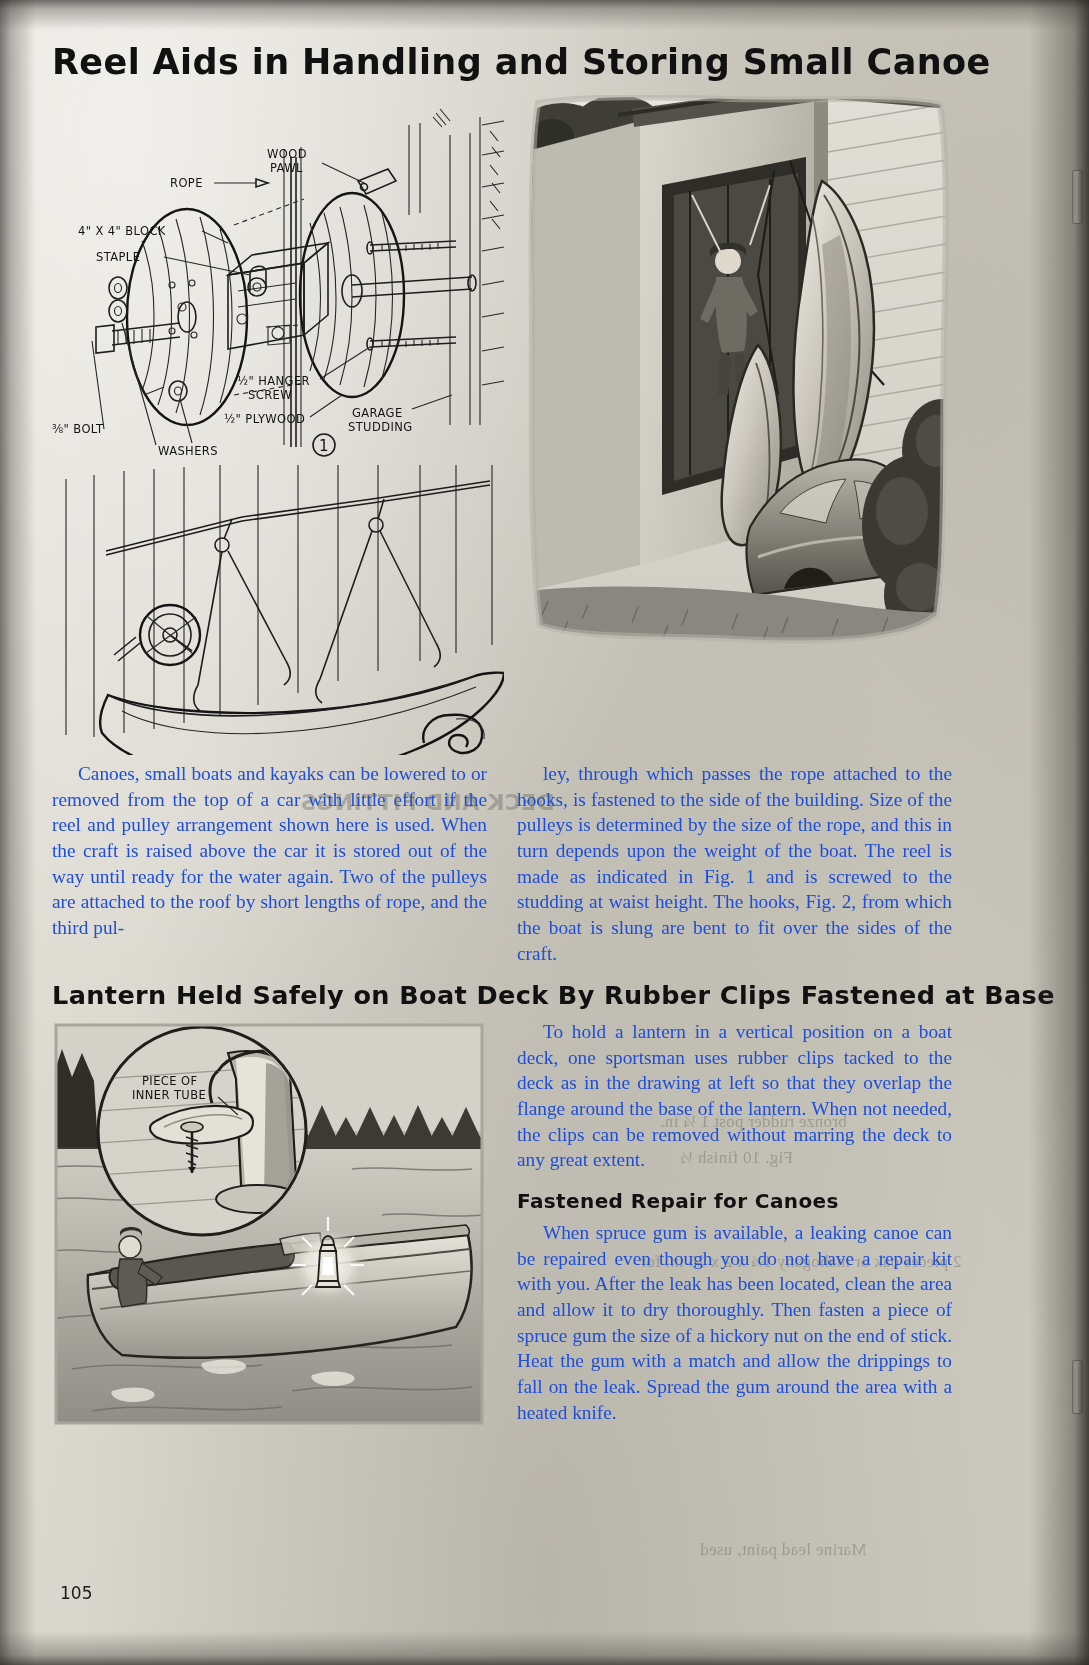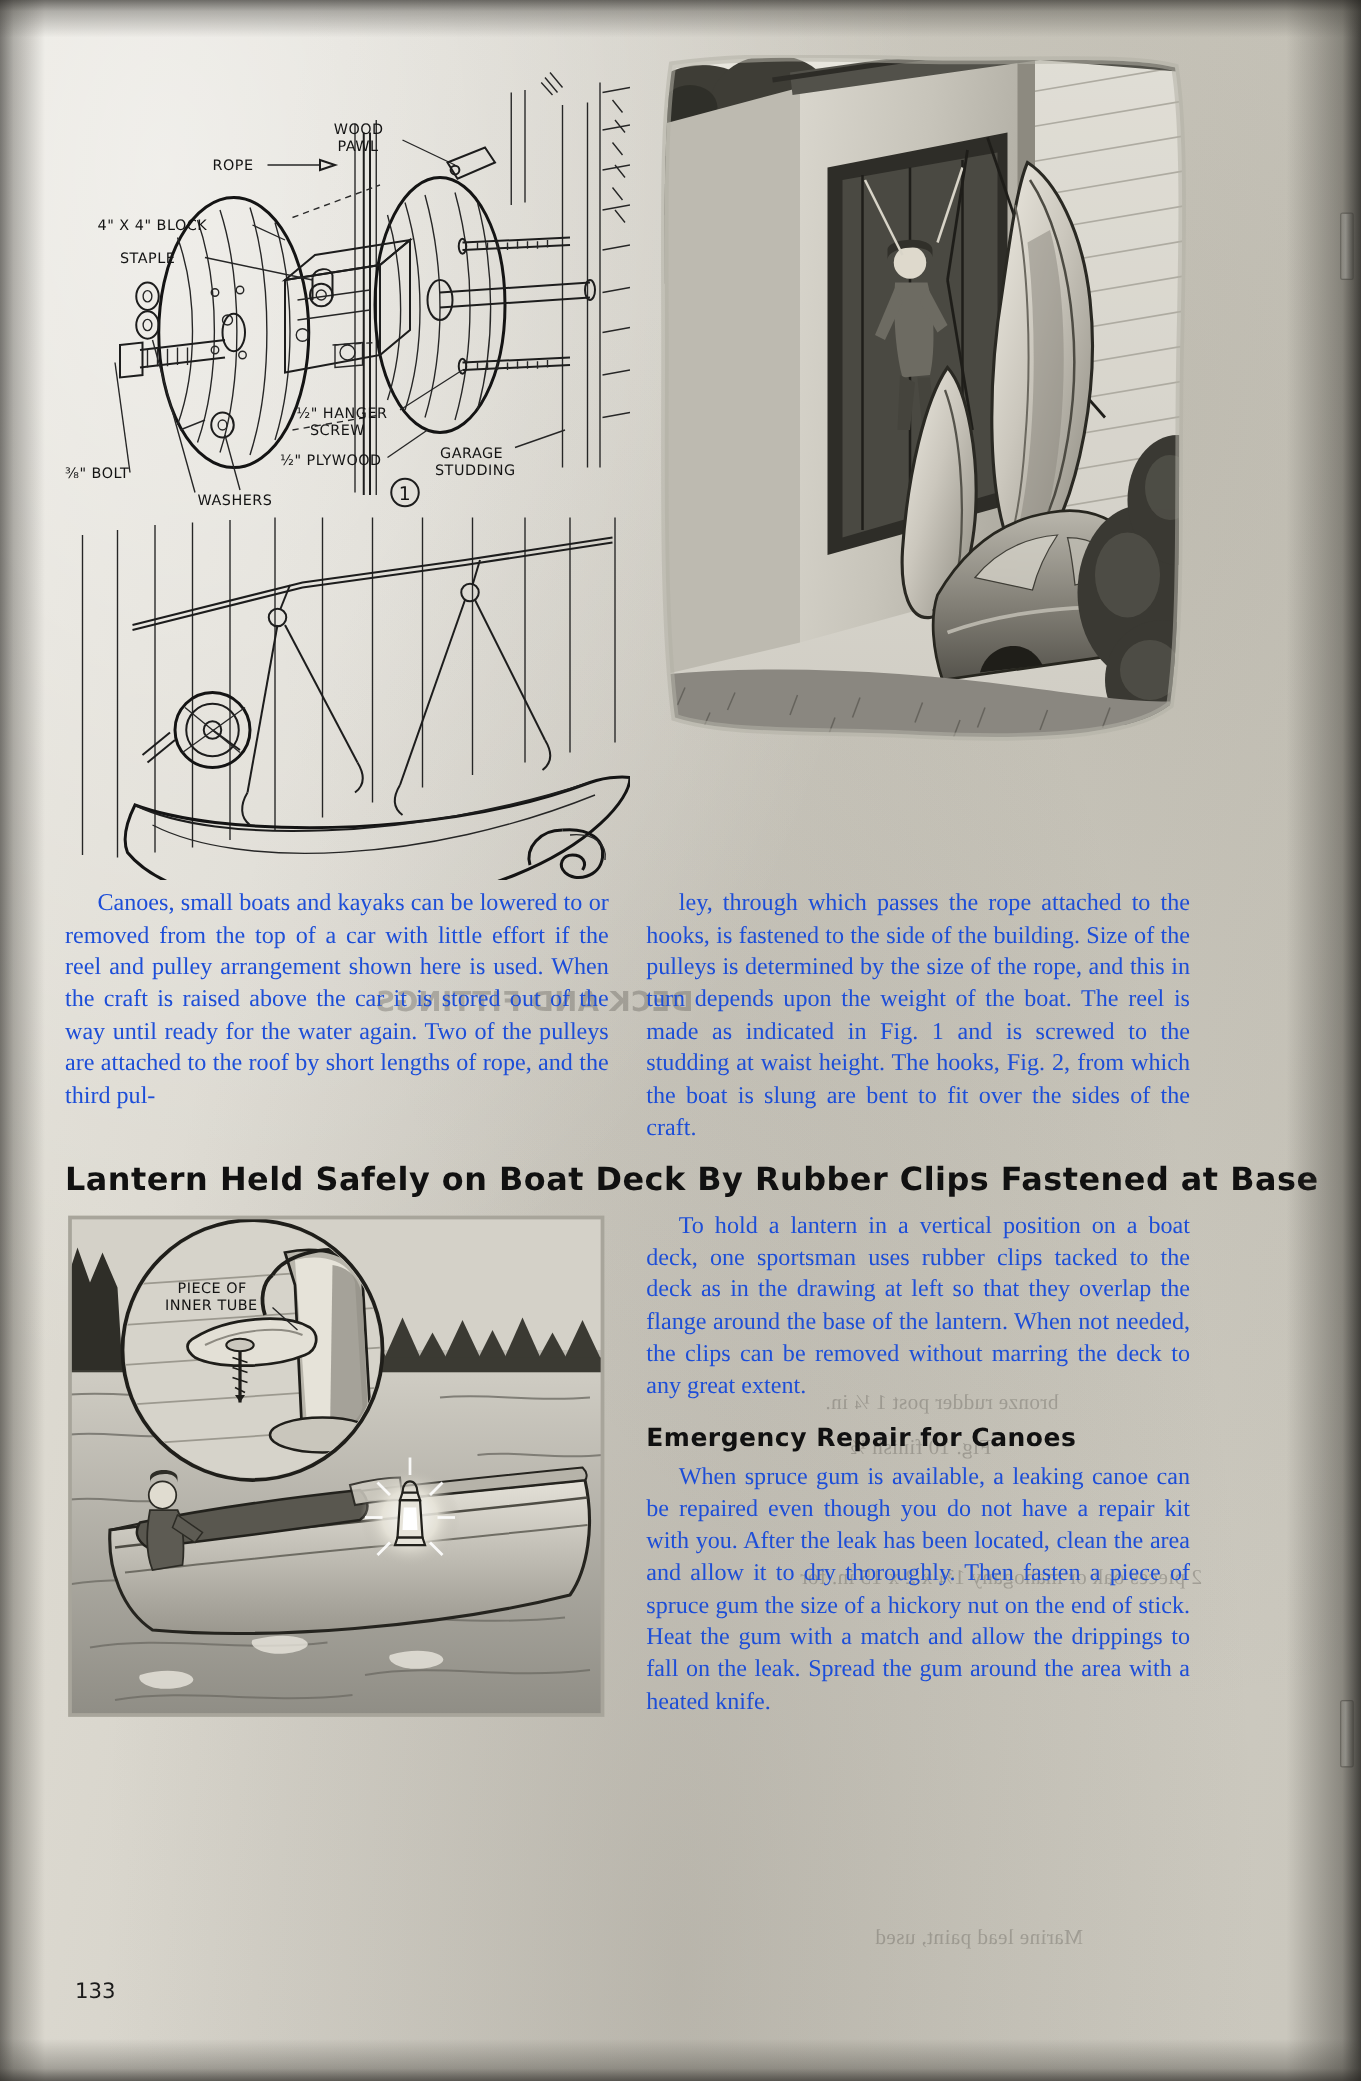--- a/index.html
+++ b/index.html
@@ -192,20 +192,21 @@
   <div class="bleed bold" style="left:712px; top:182px;">LUMBER</div>
   <div class="bleed bold" style="left:708px; top:392px;">LUMBER</div>
   <div class="bleed" style="left:640px; top:1252px;">2 pieces oak or mahogany 1¾ x 2 x 15 in. for</div>
   <div class="bleed" style="left:660px; top:1112px;">bronze rudder post 1 ¼ in.</div>
   <div class="bleed" style="left:680px; top:1148px;">Fig. 10 finish ½</div>
   <div class="bleed bold" style="left:300px; top:790px; font-size:22px;">DECK AND FITTINGS</div>
   <div class="bleed" style="left:700px; top:1540px;">Marine lead paint, used</div>
 
   <div class="content">
 
+    <h1 class="headline" id="main-headline">Reel Aids in Handling and Storing Small Canoe</h1>
 
     <div class="figures-top">
 
       <div class="fig-reel">
         <svg width="452" height="660" viewBox="0 0 452 660">
 
           <g>
 
             <path class="ln-thin" d="M232 55 L232 350"></path>
             <path class="ln-thin" d="M249 52 L249 352"></path>
@@ -722,28 +723,28 @@
                 <path class="ln-thin" d="M166 78 L186 96"></path>
               </g>
             </g>
             <rect x="4" y="6" width="426" height="398" fill="none" stroke="#a8a59b" stroke-width="3"></rect>
           </svg>
         </div>
 
       </div>
       <div class="col">
         <p class="body">To hold a lantern in a vertical position on a boat deck, one sportsman uses rubber clips tacked to the deck as in the drawing at left so that they overlap the flange around the base of the lantern. When not needed, the clips can be removed without marring the deck to any great extent.</p>
-        <h3 id="sub-headline" class="headline">Emergency Repair for Canoes</h3>
+        <h3 id="sub-headline" class="headline">Fastened Repair for Canoes</h3>
         <p class="body">When spruce gum is available, a leaking canoe can be repaired even though you do not have a repair kit with you. After the leak has been located, clean the area and allow it to dry thoroughly. Then fasten a piece of spruce gum the size of a hickory nut on the end of stick. Heat the gum with a match and allow the drippings to fall on the leak. Spread the gum around the area with a heated knife.</p>
       </div>
     </div>
 
   </div>
 
-  <div class="page-number">133</div>
+  <div class="page-number">105</div>
 
   <div class="staple" style="right:6px; top:170px;"></div>
   <div class="staple" style="right:6px; top:1360px;"></div>
 
   <div class="edge-dark-right"></div>
   <div class="edge-dark-left"></div>
   <div class="edge-dark-top"></div>
   <div class="edge-dark-bottom"></div>
 </div>
 

